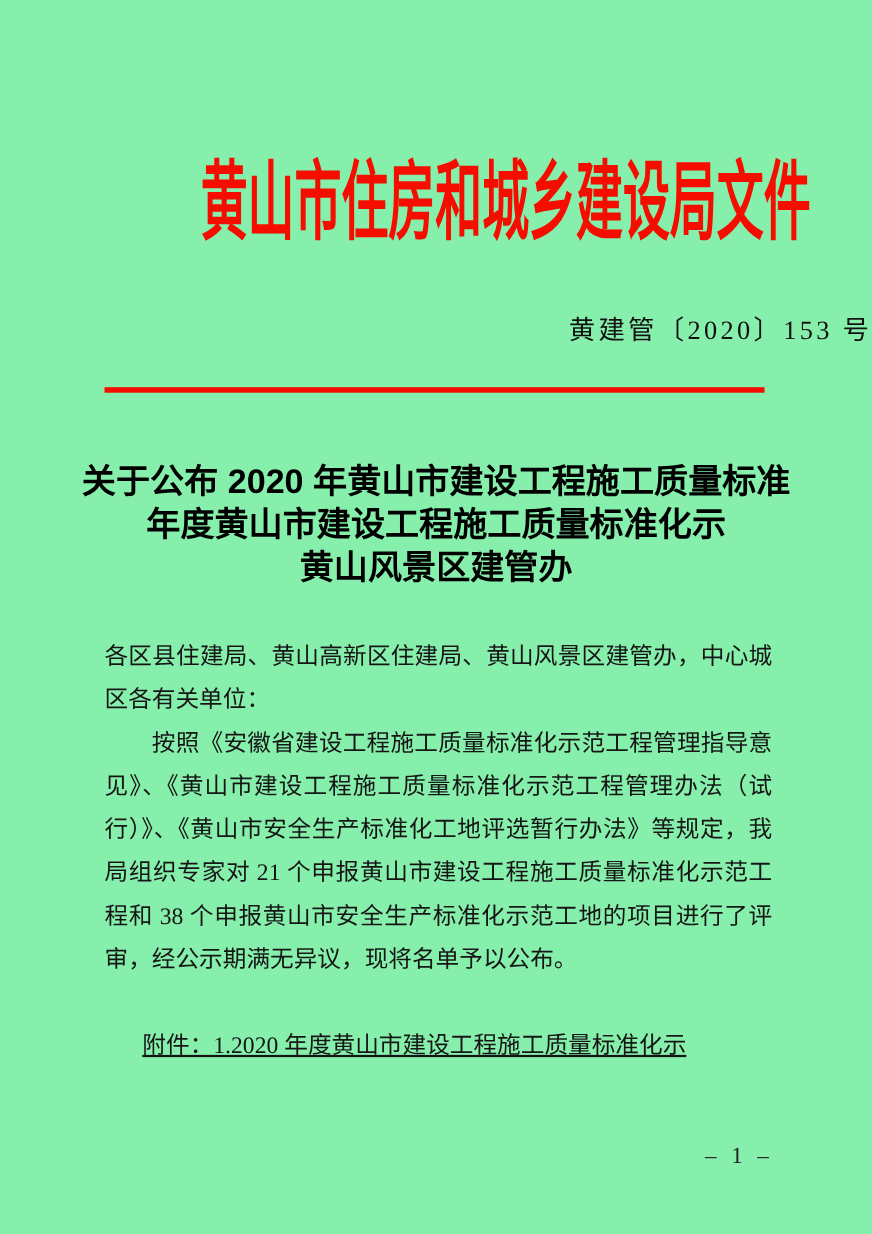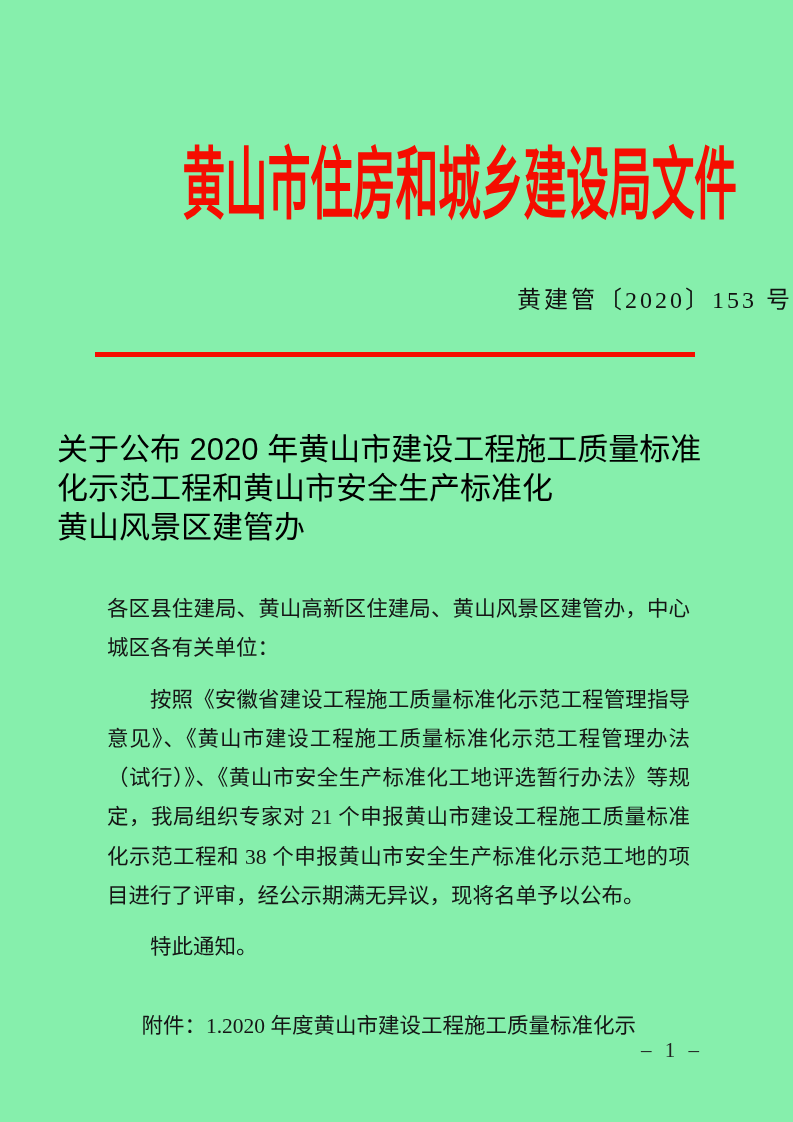--- a/index.html
+++ b/index.html
@@ -51,43 +51,44 @@
     width: 600px;
     height: 5px;
     background: #f50d00;
   }
   
   .title {
     position: absolute;
     top: 418px;
     left: 45px;
     width: 703px;
-    margin: 12px;
+    margin: 0;
+    text-align: center;
     font-family: "Liberation Sans", "DejaVu Sans", sans-serif;
-    font-weight: normal;
+    font-weight: bold;
     font-size: 31px;
     line-height: 39px;
     color: #000000;
   }
   .title span { display: block; }
   
   .body-text {
     position: absolute;
     top: 578px;
     left: 95px;
     width: 607px;
     font-size: 21.5px;
     line-height: 39.3px;
     text-align: justify;
     text-justify: inter-ideograph;
     color: #151515;
   }
-  .body-text p { margin: 12px; }
+  .body-text p { margin: 0; }
   .indent { text-indent: 2em; }
-  .attachment { margin-top: 39px !important; text-indent: 1.6em; }
+  .attachment { margin-top: 39px !important; text-indent: 1.6em; text-decoration: underline; }
   
   .page-number {
     position: absolute;
     top: 1038px;
     right: 90px;
     font-size: 21px;
     letter-spacing: 4px;
     color: #222222;
   }
 </style>
@@ -97,26 +98,25 @@
 <div class="page">
 
   <div class="red-header">黄山市住房和城乡建设局文件</div>
 
   <div class="doc-number">黄建管〔2020〕153 号</div>
 
   <div class="red-rule"></div>
 
   <h1 class="title">
     <span>关于公布 2020 年黄山市建设工程施工质量标准</span>
-    <span>化示范工程和黄山市安全生产标准化</span>
+    <span>年度黄山市建设工程施工质量标准化示</span>
     <span>黄山风景区建管办</span>
   </h1>
 
   <div class="body-text">
     <p>各区县住建局、黄山高新区住建局、黄山风景区建管办，中心城区各有关单位：</p>
     <p class="indent">按照《安徽省建设工程施工质量标准化示范工程管理指导意见》、《黄山市建设工程施工质量标准化示范工程管理办法（试行）》、《黄山市安全生产标准化工地评选暂行办法》等规定，我局组织专家对 21 个申报黄山市建设工程施工质量标准化示范工程和 38 个申报黄山市安全生产标准化示范工地的项目进行了评审，经公示期满无异议，现将名单予以公布。</p>
-    <p class="indent">特此通知。</p>
     <p class="attachment">附件：1.2020 年度黄山市建设工程施工质量标准化示</p>
   </div>
 
   <div class="page-number">– 1 –</div>
 
 </div>
 
 </body></html>

